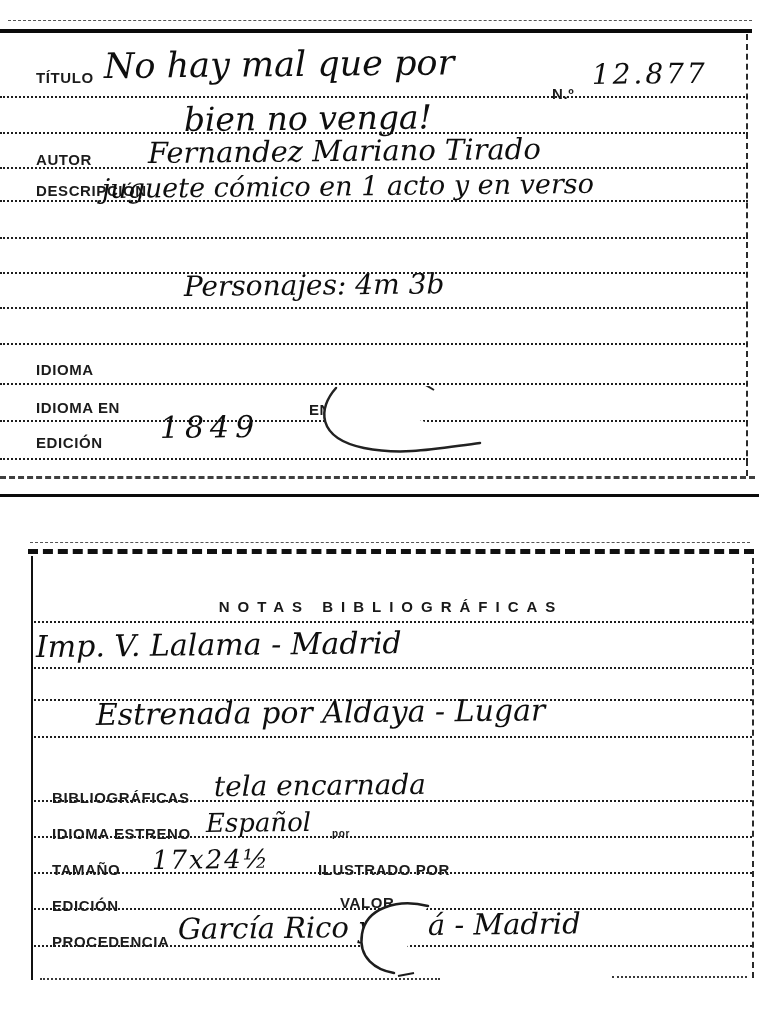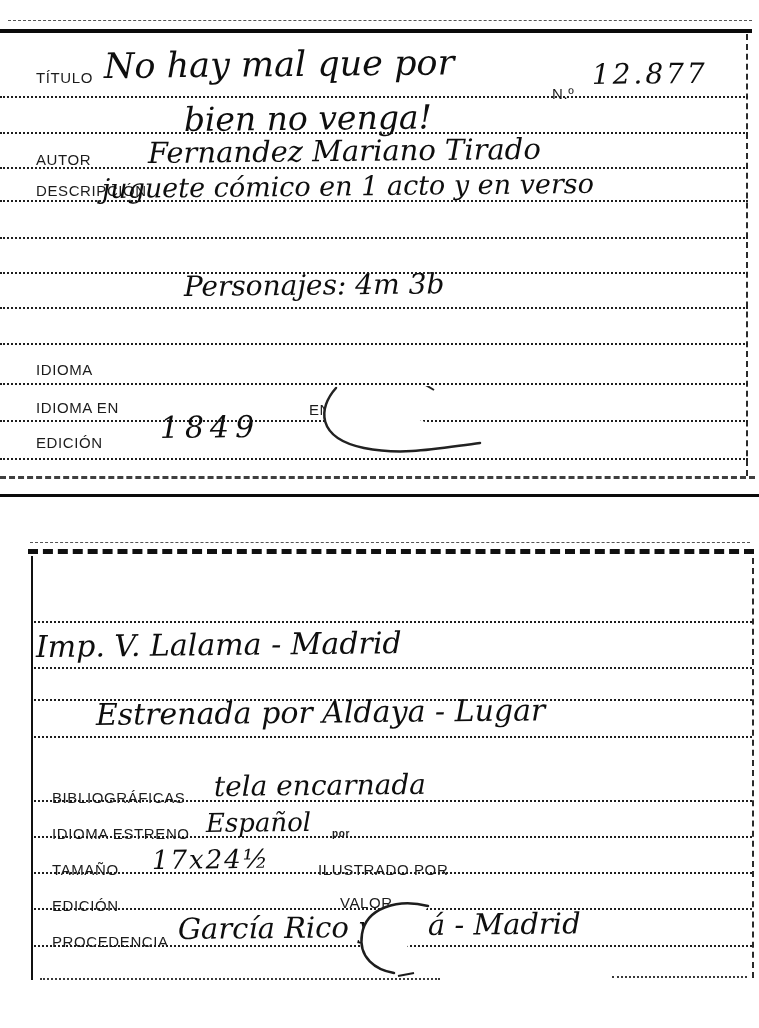--- a/index.html
+++ b/index.html
@@ -5,21 +5,21 @@
   * { margin:0; padding:0; box-sizing:border-box; }
   html,body { background:#ffffff; }
   .page {
     position:relative; width:759px; height:1028px; background:#ffffff;
     overflow:hidden; font-family:"Liberation Sans", sans-serif; color:#161616;
   }
   .abs { position:absolute; }
   
   .lbl {
     position:absolute; font-family:"Liberation Sans", sans-serif;
-    font-weight:400; font-size:15px; letter-spacing:0.6px; color:#1c1c1c;
+    font-weight:700; font-size:15px; letter-spacing:0.6px; color:#1c1c1c;
     white-space:nowrap;
   }
   .lbl-sm { font-size:10px; }
   
   .hand {
     position:absolute; font-family:"DejaVu Serif", serif; font-style:italic;
     color:#0e0e0e; white-space:nowrap; transform:rotate(-0.6deg);
     transform-origin:left bottom;
   }
   
@@ -79,20 +79,21 @@
   <svg class="abs" style="left:312px; top:386px;" width="175" height="78" viewBox="0 0 175 78">
     <path d="M 24 2 C 6 22, 4 52, 52 62 C 92 70, 128 62, 168 57" fill="#ffffff" stroke="#222222" stroke-width="2.5" stroke-linecap="round"></path>
     <path d="M 112 -2 l 10 6" fill="none" stroke="#222222" stroke-width="2"></path>
   </svg>
 
   <div class="speck" style="left:30px; top:542px; width:720px;"></div>
   <div class="abs" style="left:28px; top:549px; width:726px; height:0; border-bottom:5px dashed #101010;"></div>
   <div class="vline-solid" style="left:31px; top:556px; height:424px;"></div>
   <div class="vline-dashed" style="left:752px; top:558px; height:420px;"></div>
 
+  <div class="heading" style="left:28px; top:598px; width:726px;">NOTAS BIBLIOGRÁFICAS</div>
 
   <div class="dot" style="left:34px; top:621px; width:718px;"></div>
   <div class="dot" style="left:34px; top:667px; width:718px;"></div>
   <div class="dot" style="left:34px; top:699px; width:718px;"></div>
   <div class="dot" style="left:34px; top:736px; width:718px;"></div>
   <div class="dot" style="left:34px; top:800px; width:718px;"></div>
   <div class="dot" style="left:34px; top:836px; width:718px;"></div>
   <div class="dot" style="left:34px; top:872px; width:718px;"></div>
   <div class="dot" style="left:34px; top:908px; width:718px;"></div>
   <div class="dot" style="left:34px; top:945px; width:718px;"></div>

